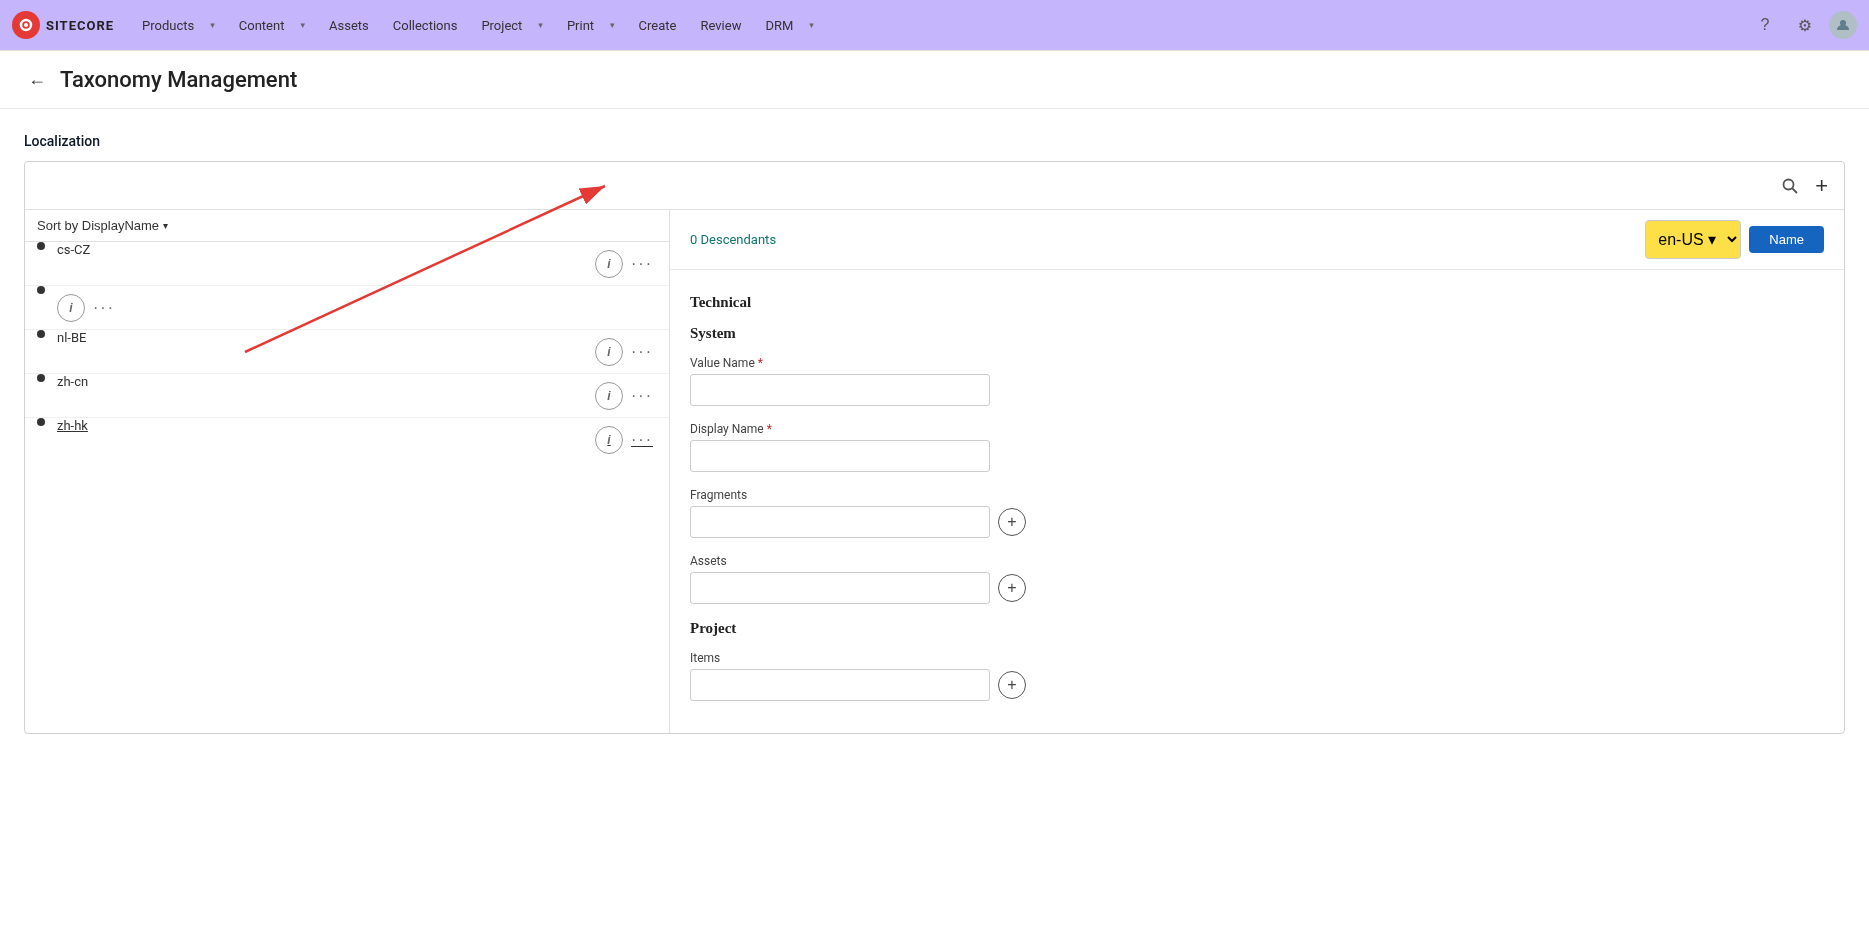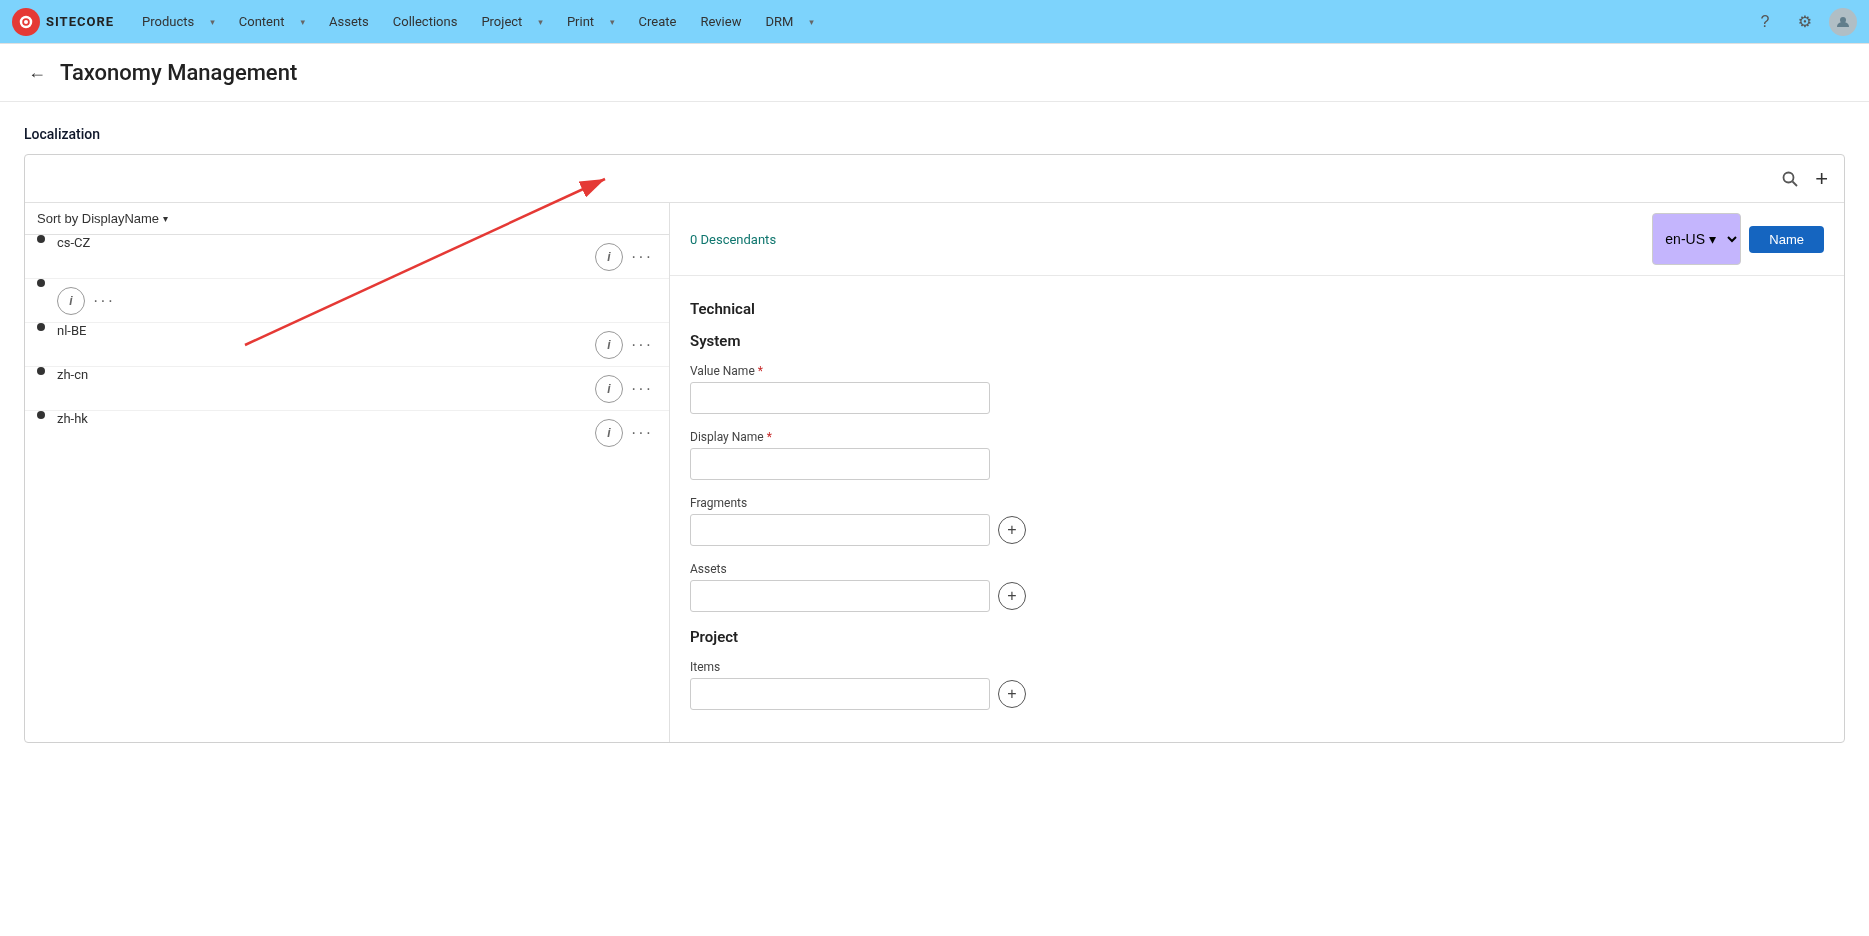--- a/index.html
+++ b/index.html
@@ -1,21 +1,21 @@
 <!DOCTYPE html>
 <html><head>
   <meta charset="utf-8">
   <style>
     * { box-sizing: border-box; margin: 0; padding: 0; }
     body { font-family: -apple-system, BlinkMacSystemFont, 'Segoe UI', Roboto, sans-serif; font-size: 14px; color: #333; background: #fff; }
 
     
     .top-nav {
-      display: flex; align-items: center; height: 44px;
-      background: #7dd3fc; border-bottom: 1px solid #e0e0e0;
+      display: flex; align-items: center; height: 51px;
+      background: #c4b5fd; border-bottom: 1px solid #e0e0e0;
       padding: 0 12px; gap: 0;
     }
     .nav-logo { display: flex; align-items: center; gap: 6px; margin-right: 16px; }
     .nav-logo-icon {
       width: 28px; height: 28px; background: #e53935; border-radius: 50%;
       display: flex; align-items: center; justify-content: center;
     }
     .nav-logo-icon svg { width: 16px; height: 16px; }
     .nav-logo-text { font-weight: 700; font-size: 13px; letter-spacing: 1px; color: #222; }
     .nav-items { display: flex; align-items: center; flex: 1; }
@@ -71,21 +71,21 @@
     }
     .sort-btn {
       background: none; border: none; cursor: pointer;
       font-size: 13px; color: #333; display: flex; align-items: center; gap: 4px;
     }
     .sort-btn .chevron { font-size: 10px; }
     .list-item {
       display: flex; padding: 0 12px;
       height: 44px; border-bottom: 1px solid #f0f0f0;
     }
-    .list-item:last-child { border-bottom: none; }
+    .list-item:last-child { border-bottom: none; text-decoration: underline; }
     .list-bullet { width: 8px; height: 8px; border-radius: 50%; background: #333; margin-right: 12px; flex-shrink: 0; }
     .list-item-name { flex: 1; font-size: 13px; color: #333; }
     .list-item-actions { display: flex; align-items: center; gap: 4px; }
     .info-btn {
       width: 28px; height: 28px; border-radius: 50%; border: 1.5px solid #999;
       background: none; cursor: pointer; display: flex; align-items: center; justify-content: center;
       color: #666; font-size: 12px; font-style: italic; font-weight: bold;
     }
     .more-btn {
       background: none; border: none; cursor: pointer;
@@ -94,30 +94,30 @@
 
     
     .detail-panel { flex: 1; padding: 0; }
     .detail-header {
       display: flex; align-items: center; justify-content: space-between;
       padding: 10px 20px; border-bottom: 1px solid #e8e8e8;
     }
     .descendants-count { font-size: 13px; color: #0f766e; }
     .detail-header-right { display: flex; align-items: center; gap: 8px; }
     .locale-select {
-      border: 1px solid #ccc; border-radius: 4px; padding: 16px 8px;
-      font-size: 14px; background: #c4b5fd; cursor: pointer;
+      border: 1px solid #ccc; border-radius: 4px; padding: 9px 8px;
+      font-size: 16px; background: #fde047; cursor: pointer;
     }
     .save-btn {
       background: #1565c0; color: #fff; border: none; border-radius: 4px;
       padding: 6px 20px; font-size: 13px; cursor: pointer; font-weight: 500;
     }
 
     .detail-body { padding: 16px 20px; }
-    .section-heading { font-size: 15px; font-weight: 600; color: #222; margin-bottom: 14px; margin-top: 8px; }
+    .section-heading { font-size: 15px; font-weight: 600; color: #222; margin-bottom: 14px; margin-top: 8px; font-family: Liberation Serif, serif; }
     .field-group { margin-bottom: 16px; }
     .field-label {
       font-size: 12px; color: #444; margin-bottom: 4px; display: flex; align-items: center; gap: 3px;
     }
     .field-required { color: #c62828; font-size: 12px; }
     .field-input {
       width: 300px; height: 32px; border: 1px solid #ccc; border-radius: 3px;
       padding: 4px 8px; font-size: 13px; color: #333; background: #fff;
     }
     .field-row { display: flex; align-items: center; gap: 8px; }

